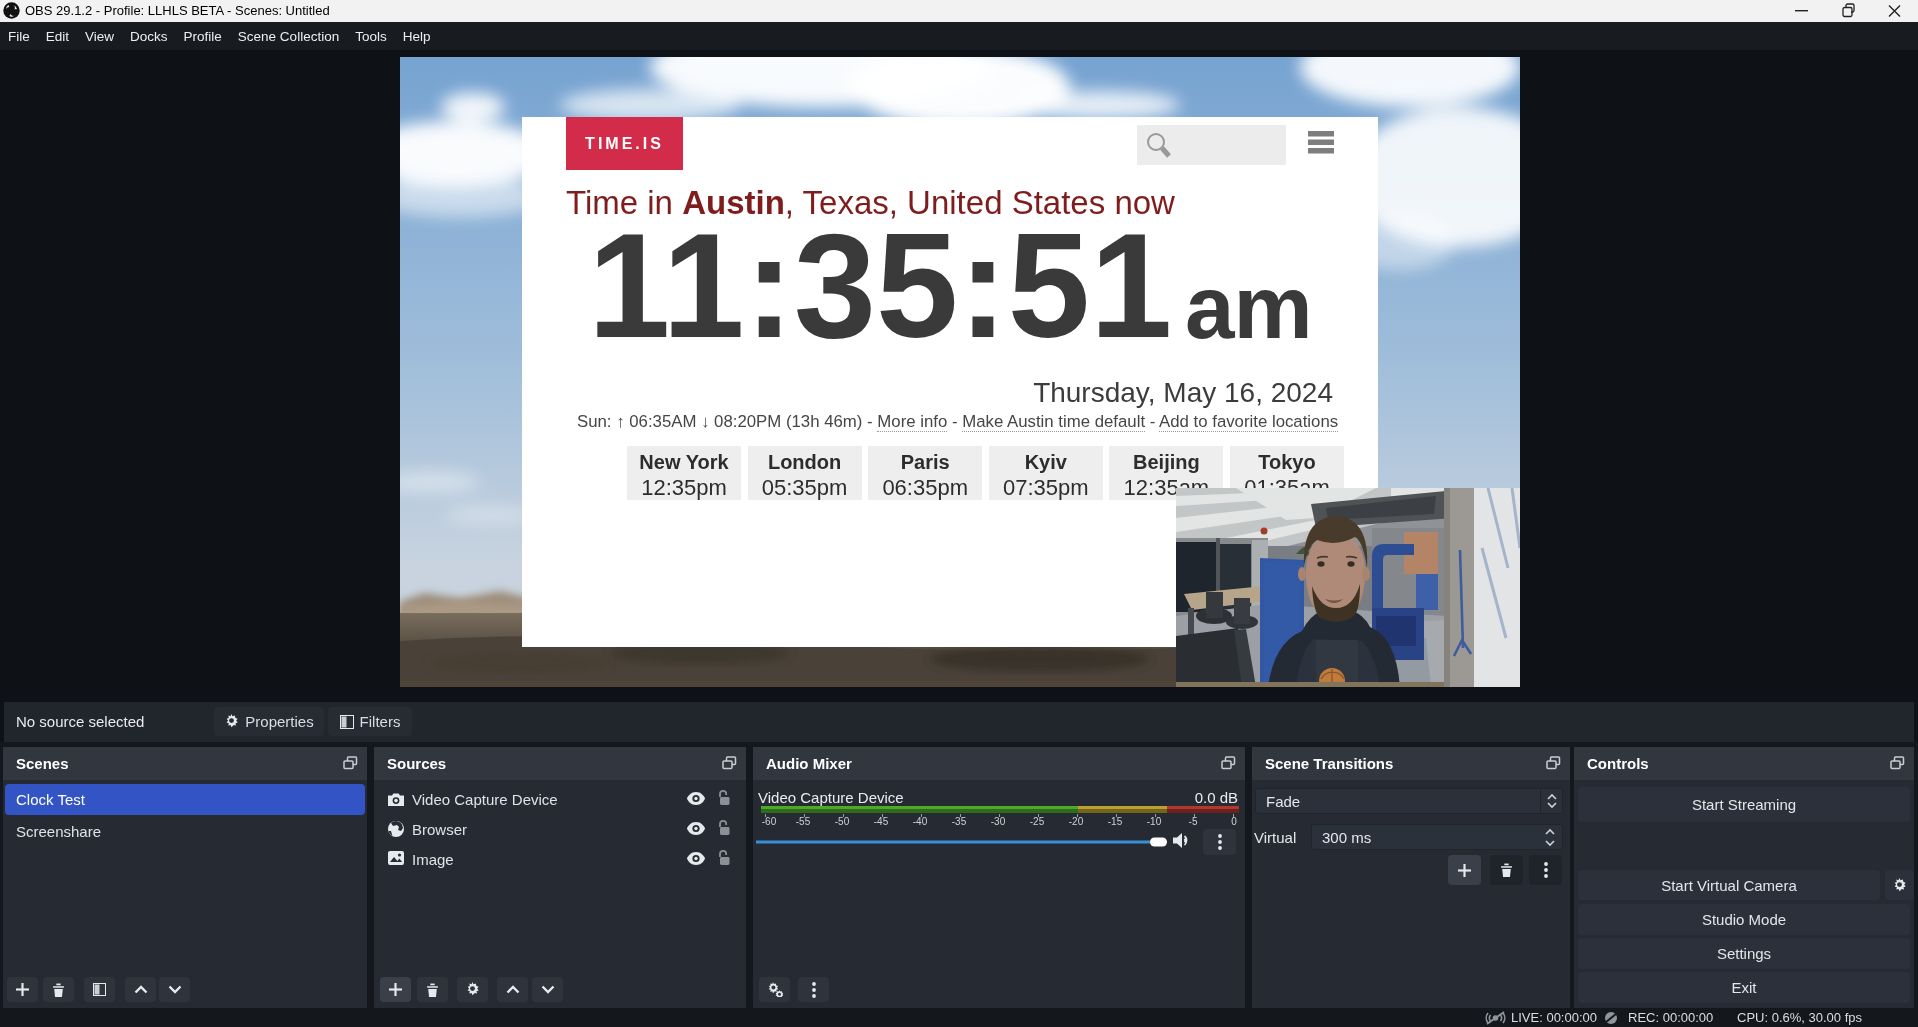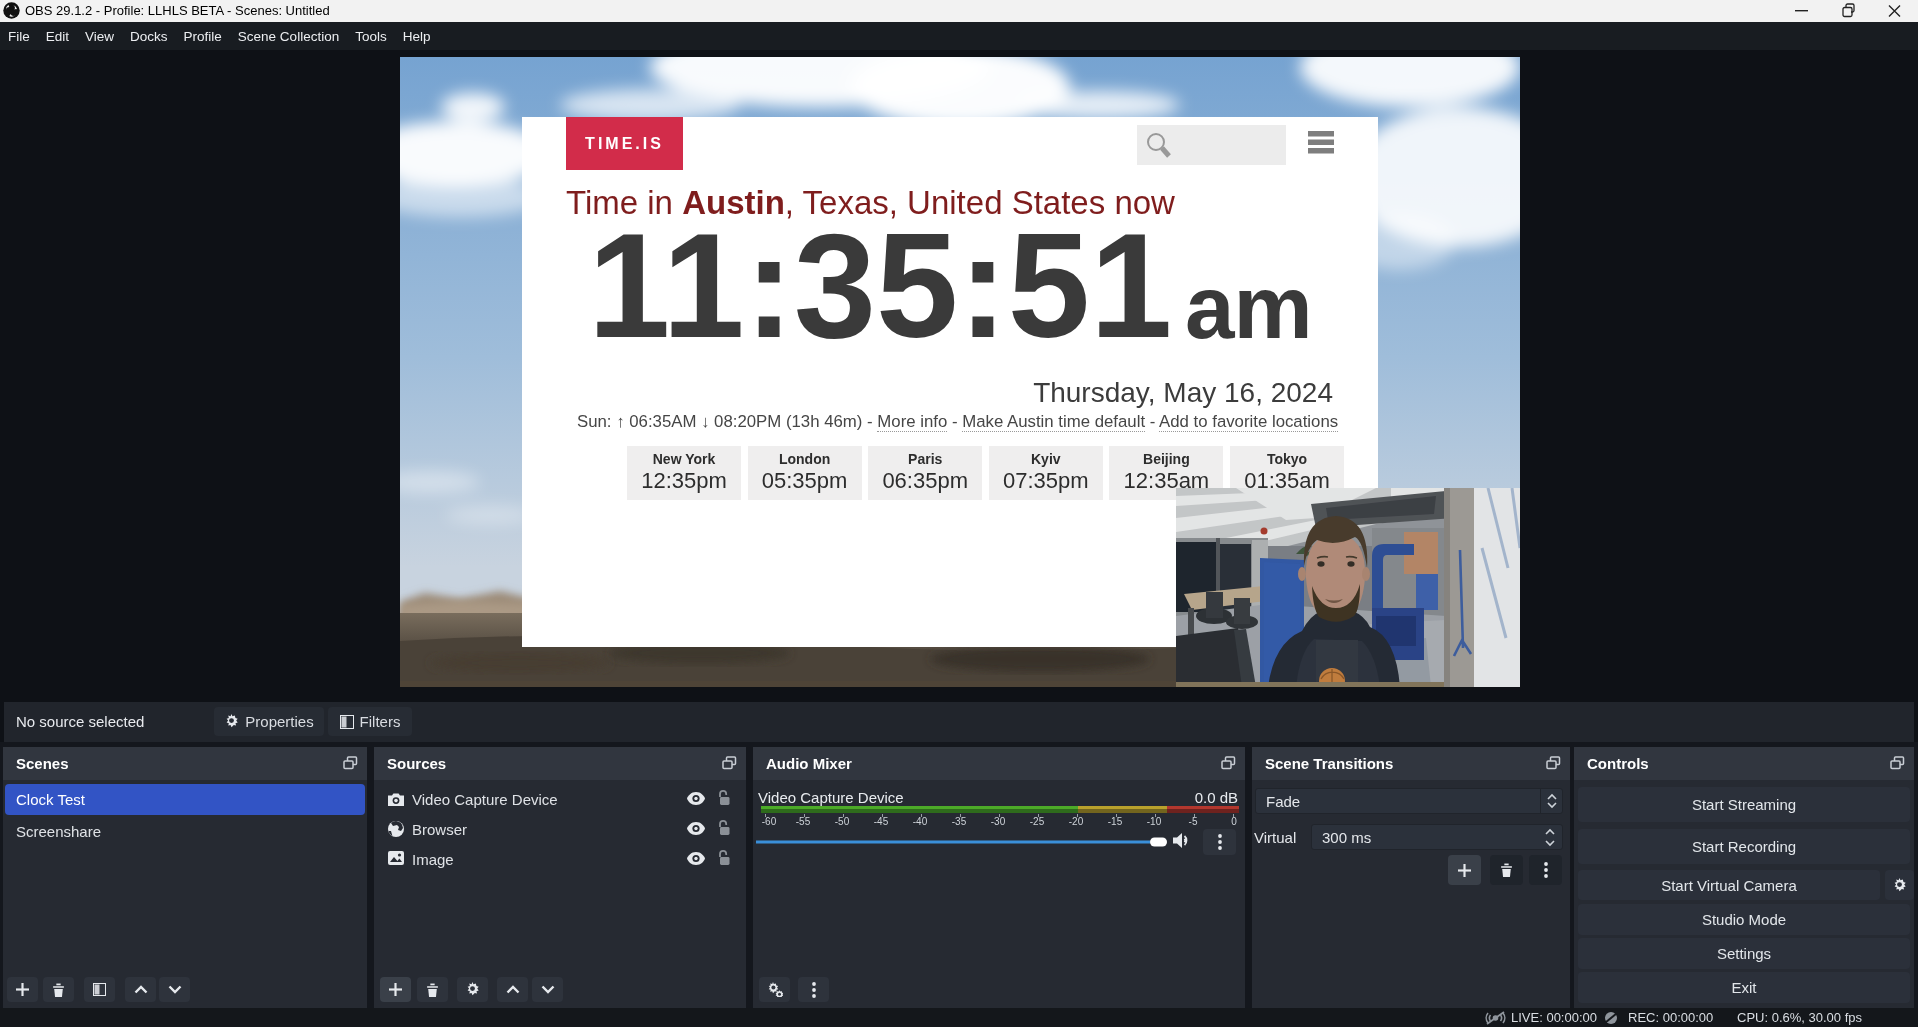--- a/index.html
+++ b/index.html
@@ -28,21 +28,21 @@
   #searchbox { position:absolute; left:615px; top:8px; width:149px; height:40px; background:#ececec; }
   #headline { position:absolute; left:44px; top:67px; width:800px; font-size:33px; color:#7f1d1d; white-space:nowrap; }
   #clockrow { position:absolute; left:66px; top:95px; width:800px; height:180px; }
   #bigtime { position:absolute; left:0px; top:0px; font-size:148px; font-weight:bold; color:#3a3a3a; letter-spacing:0px; line-height:1; }
   #ampm { position:absolute; left:597px; top:51px; font-size:89px; font-weight:bold; color:#3a3a3a; letter-spacing:-1px; line-height:1; }
   #dateline { position:absolute; right:45px; top:260px; font-size:28px; color:#3c3c3c;margin-left:12px; }
   #sunline { position:absolute; left:55px; top:295px; font-size:16.8px; color:#464646; white-space:nowrap; }
   .dot { border-bottom:1px dotted #999; }
   #cities { position:absolute; left:105px; top:329px; }
   .citybox { position:absolute; top:0; width:114px; height:54px; background:#efeeee; text-align:center; color:#2d2d2d; }
-  .cityname { font-size:14px; font-weight:bold; margin-top:5px; }
+  .cityname { font-size:20px; font-weight:bold; margin-top:5px; }
   .citytime { font-size:22px; margin-top:1px; }
 
   
   #srctoolbar { position:absolute; left:4px; top:702px; width:1910px; height:40px; background:#21252c; border-radius:0; }
   #nosource { position:absolute; left:12px; top:11px; font-size:15px; color:#e8eaee; }
   .tbtn { position:absolute; top:5px; height:29px; background:#272c34; border-radius:4px; color:#d9dce1;
      font-size:15px; display:flex; align-items:center; justify-content:center; gap:6px; }
 
   
   #dockarea { position:absolute; left:0; top:742px; width:1918px; height:266px; background:#14171d; }
@@ -533,21 +533,20 @@
           </svg>
         </div>
     </div>
 
     <div class="panel" style="left:1574px;width:340px;height:261px">
       <div class="phead">Controls<svg class="popout" viewBox="0 0 15 14" fill="none" stroke="#c9ced5" stroke-width="1.5">
             <rect x="4.5" y="1" width="9" height="7.5" rx="1"></rect>
             <rect x="1" y="5" width="9" height="7.5" rx="1" fill="#31363f"></rect>
           </svg></div>
       <div class="cbtn" style="top:40px;height:35px">Start Streaming</div>
-      <div class="cbtn" style="top:82px;height:35px">Start Recording</div>
       <div class="cbtn" style="top:123px;height:30px;width:302px">Start Virtual Camera</div>
       <div class="cbtn" style="top:123px;height:30px;left:311px;width:29px">
           <svg width="15" height="15" viewBox="0 0 16 16" fill="#e6e9ed">
             <path d="M8 0l1 2.4 2.5-.7.7 2.5L14.6 5 13 7l1.6 2-2.4.8.7 2.5-2.5-.7L8 14l-1-2.4-2.5.7.7-2.5L2.8 9 4.4 7 2.8 5l2.4-.8-.7-2.5 2.5.7z"></path>
             <circle cx="8" cy="7" r="2.6" fill="#2b303a"></circle>
           </svg>
         </div>
       <div class="cbtn" style="top:157px;height:31px">Studio Mode</div>
       <div class="cbtn" style="top:191px;height:31px">Settings</div>
       <div class="cbtn" style="top:225px;height:31px">Exit</div>

